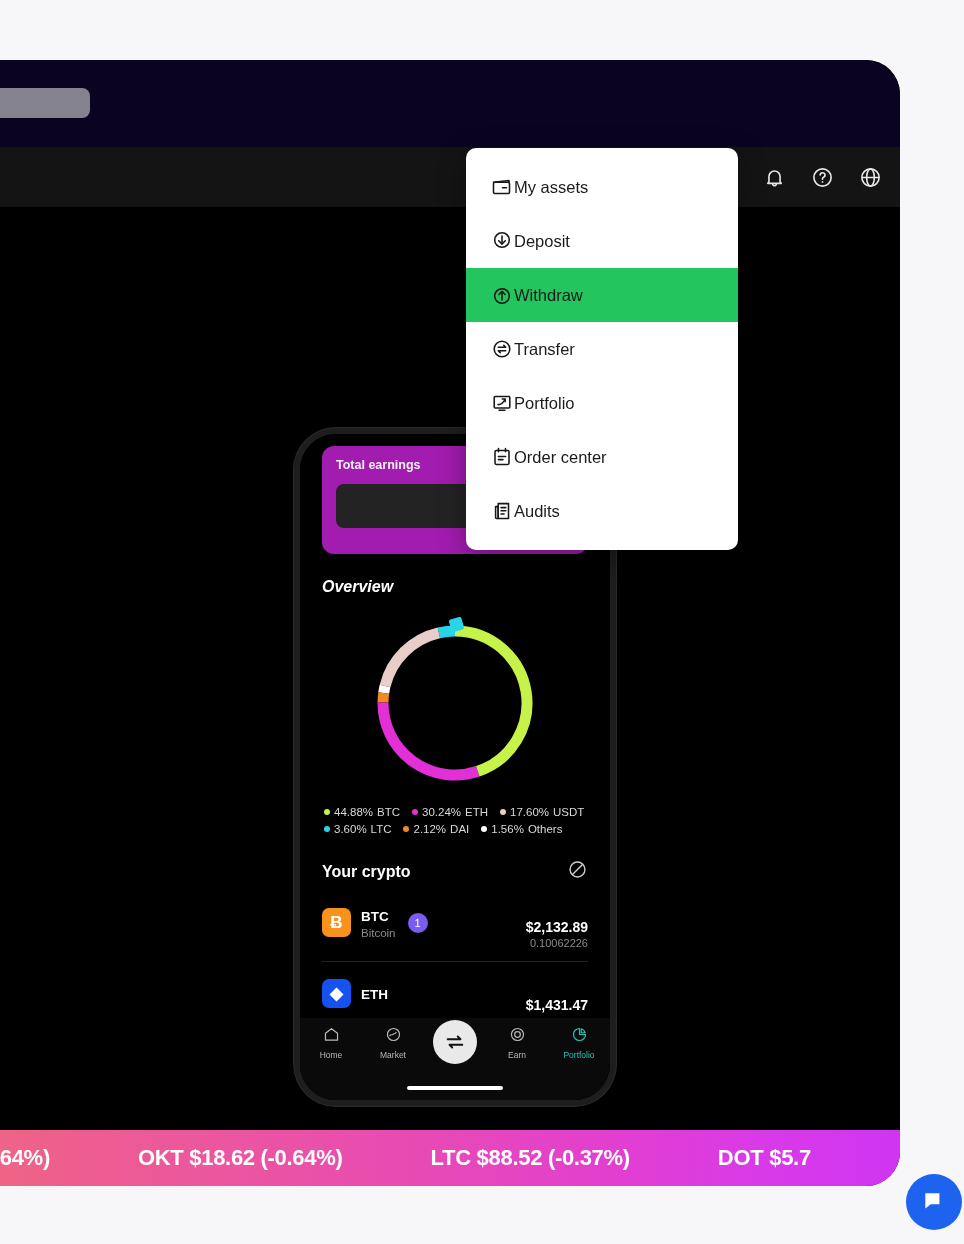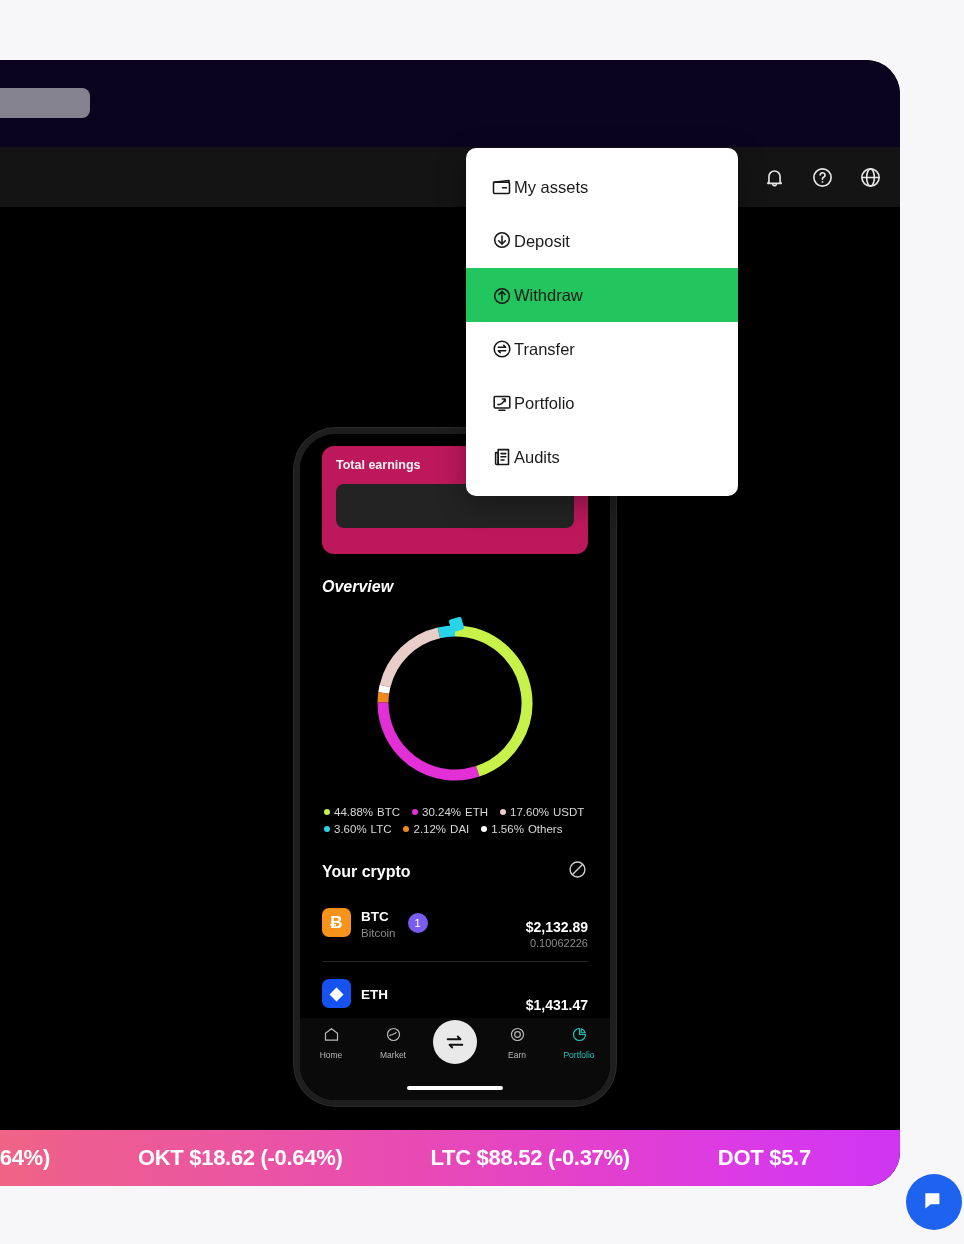--- a/index.html
+++ b/index.html
@@ -128,21 +128,21 @@
   }
   .phone-inner {
     position: absolute;
     inset: 0;
     background: #000;
     padding: 0 22px;
   }
 
   .earn-card {
     margin-top: 12px;
-    background: #be185d;
+    background: #a21caf;
     border-radius: 12px;
     padding: 12px 14px 26px 14px;
   }
   .earn-card-title {
     color: #f2f2f2;
     font-size: 12.5px;
     font-weight: bold;
   }
   .earn-card-body {
     margin-top: 12px;
@@ -601,20 +601,30 @@
             <path d="M8 13.6c2.8 0 5.4-2 7-5.1"></path>
             <path d="M12.3 8h2.8v2.8"></path>
             <path d="M9 19.3h6"></path>
           </svg>
         </span>
         <span>Portfolio</span>
       </div>
       <div class="menu-item">
         <span class="mi-icon">
           <svg width="24" height="24" viewBox="0 0 24 24" fill="none" stroke="#171717" stroke-width="1.55" stroke-linecap="round" stroke-linejoin="round">
+            <rect x="5" y="5.4" width="14" height="14" rx="1.3"></rect>
+            <path d="M8.5 3.6v3.2M15.5 3.6v3.2"></path>
+            <path d="M8.4 11.5h7.2M8.4 14.6h4.6"></path>
+          </svg>
+        </span>
+        <span>Order center</span>
+      </div>
+      <div class="menu-item">
+        <span class="mi-icon">
+          <svg width="24" height="24" viewBox="0 0 24 24" fill="none" stroke="#171717" stroke-width="1.55" stroke-linecap="round" stroke-linejoin="round">
             <path d="M8.2 4.6h10.3v14.8H8.2z"></path>
             <path d="M5.6 7.6h2.6v11.8H6.6a1 1 0 0 1-1-1z"></path>
             <path d="M11 8.6h4.8M11 11.8h4.8M11 15h3.1"></path>
           </svg>
         </span>
         <span>Audits</span>
       </div>
     </div>
 
   <div id="chat-bubble">

